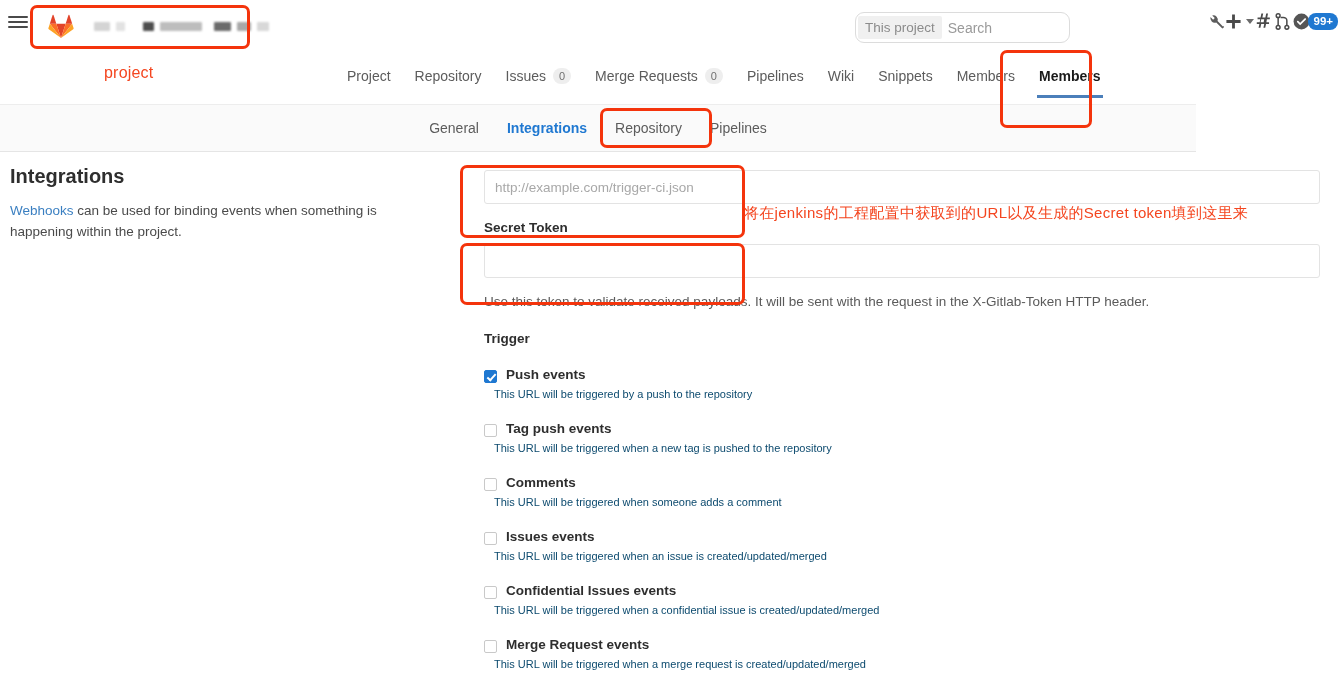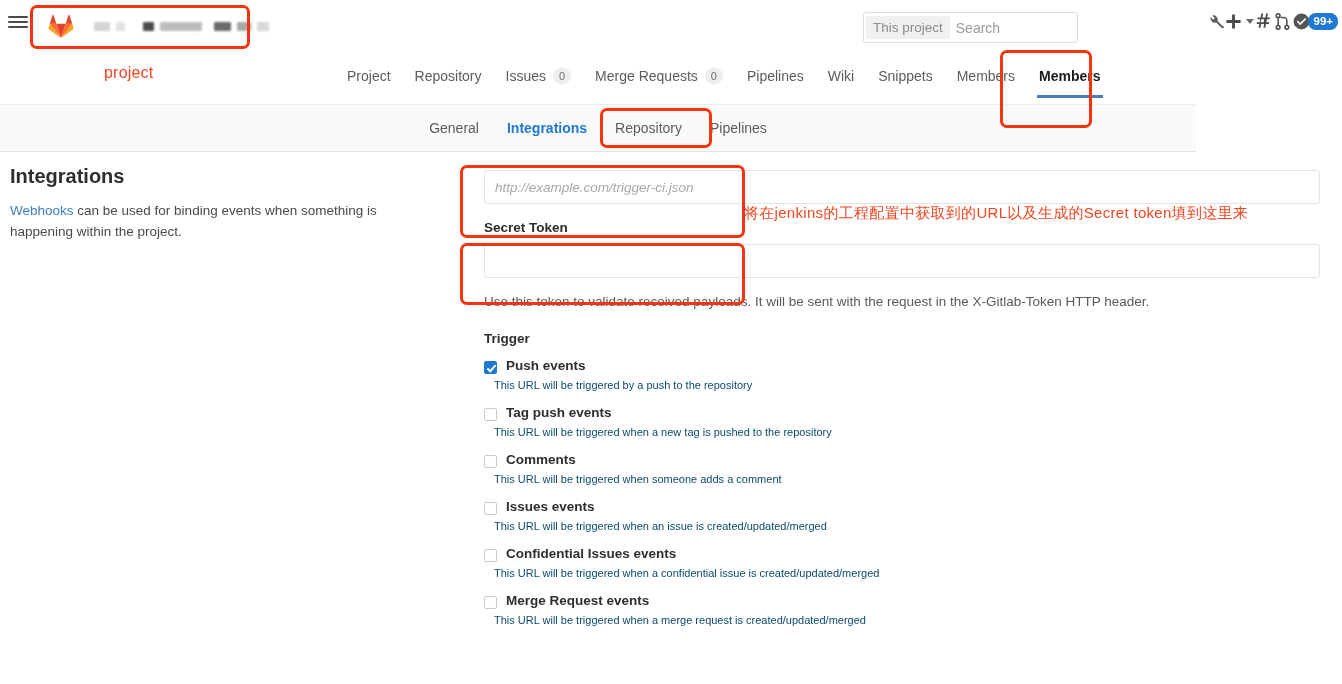--- a/index.html
+++ b/index.html
@@ -54,23 +54,23 @@
     content:""; position:absolute; left:10px; right:10px; bottom:0;
     height:3px; background:#4b7fba;
   }
   .badge-count {
     background:#eeeeee; color:#707070; border-radius:9px;
     font-size:11px; padding:1px 6px; line-height:14px;
   }
 
   
   .search-box {
-    position:absolute; right:264px; top:12px;
+    position:absolute; right:272px; top:12px;
     width:215px; height:31px;
-    border:1px solid #dcdcdc; border-radius:3px; background:#fff;
+    border:1px solid #dcdcdc; border-radius:9px; background:#fff;
     display:flex; align-items:center;
   }
   .search-scope {
     background:#f0f0f0; color:#8b8b8b; font-size:13.5px;
     padding:4px 7px; margin:2px 0 2px 2px; border-radius:2px; white-space:nowrap;
   }
   .search-input {
     flex:1; border:none; outline:none; font-size:14px;
     color:#8b8b8b; padding:0 6px; background:transparent;
     font-family:"Liberation Sans", sans-serif;
@@ -110,30 +110,29 @@
   .section-desc { font-size:13.5px; color:#4a4a4a; line-height:21px; margin:0; }
   .link { color:#3a7fc1; text-decoration:none; cursor:pointer; }
 
   .form-col { position:absolute; left:484px; top:18px; width:840px; }
 
   .field-label { font-size:13.5px; font-weight:bold; color:#2e2e2e; margin-bottom:9px; }
   .text-input {
     width:836px; height:34px; border:1px solid #e3e3e3; border-radius:3px;
     padding:6px 10px; font-size:13.5px; color:#7d7d7d; background:#fff; outline:none;
     font-family:"Liberation Sans", sans-serif;
-    font-style:italic;
   }
   .text-input::placeholder { color:#a8a8a8; }
   .field-block { margin-bottom:16px; }
 
   .help-text { font-size:13.5px; color:#5a5a5a; margin:13px 0 0 0; }
 
   .trigger-title { font-size:13.5px; font-weight:bold; color:#2e2e2e; margin:22px 0 8px 0; }
 
-  .cb-row { display:flex; align-items:flex-start; gap:9px; margin-top:12px; }
+  .cb-row { display:flex; align-items:flex-start; gap:9px; margin-top:21px; }
   .cb {
     width:13px; height:13px; flex:none; margin-top:3px;
     border:1px solid #c9c9c9; border-radius:2px; background:#fff;
     cursor:pointer; position:relative;
   }
   .cb.checked { background:#1f78d1; border-color:#1f78d1; }
   .cb.checked::after {
     content:""; position:absolute; left:4px; top:1px;
     width:3px; height:7px; border:solid #fff; border-width:0 2px 2px 0;
     transform:rotate(42deg);

